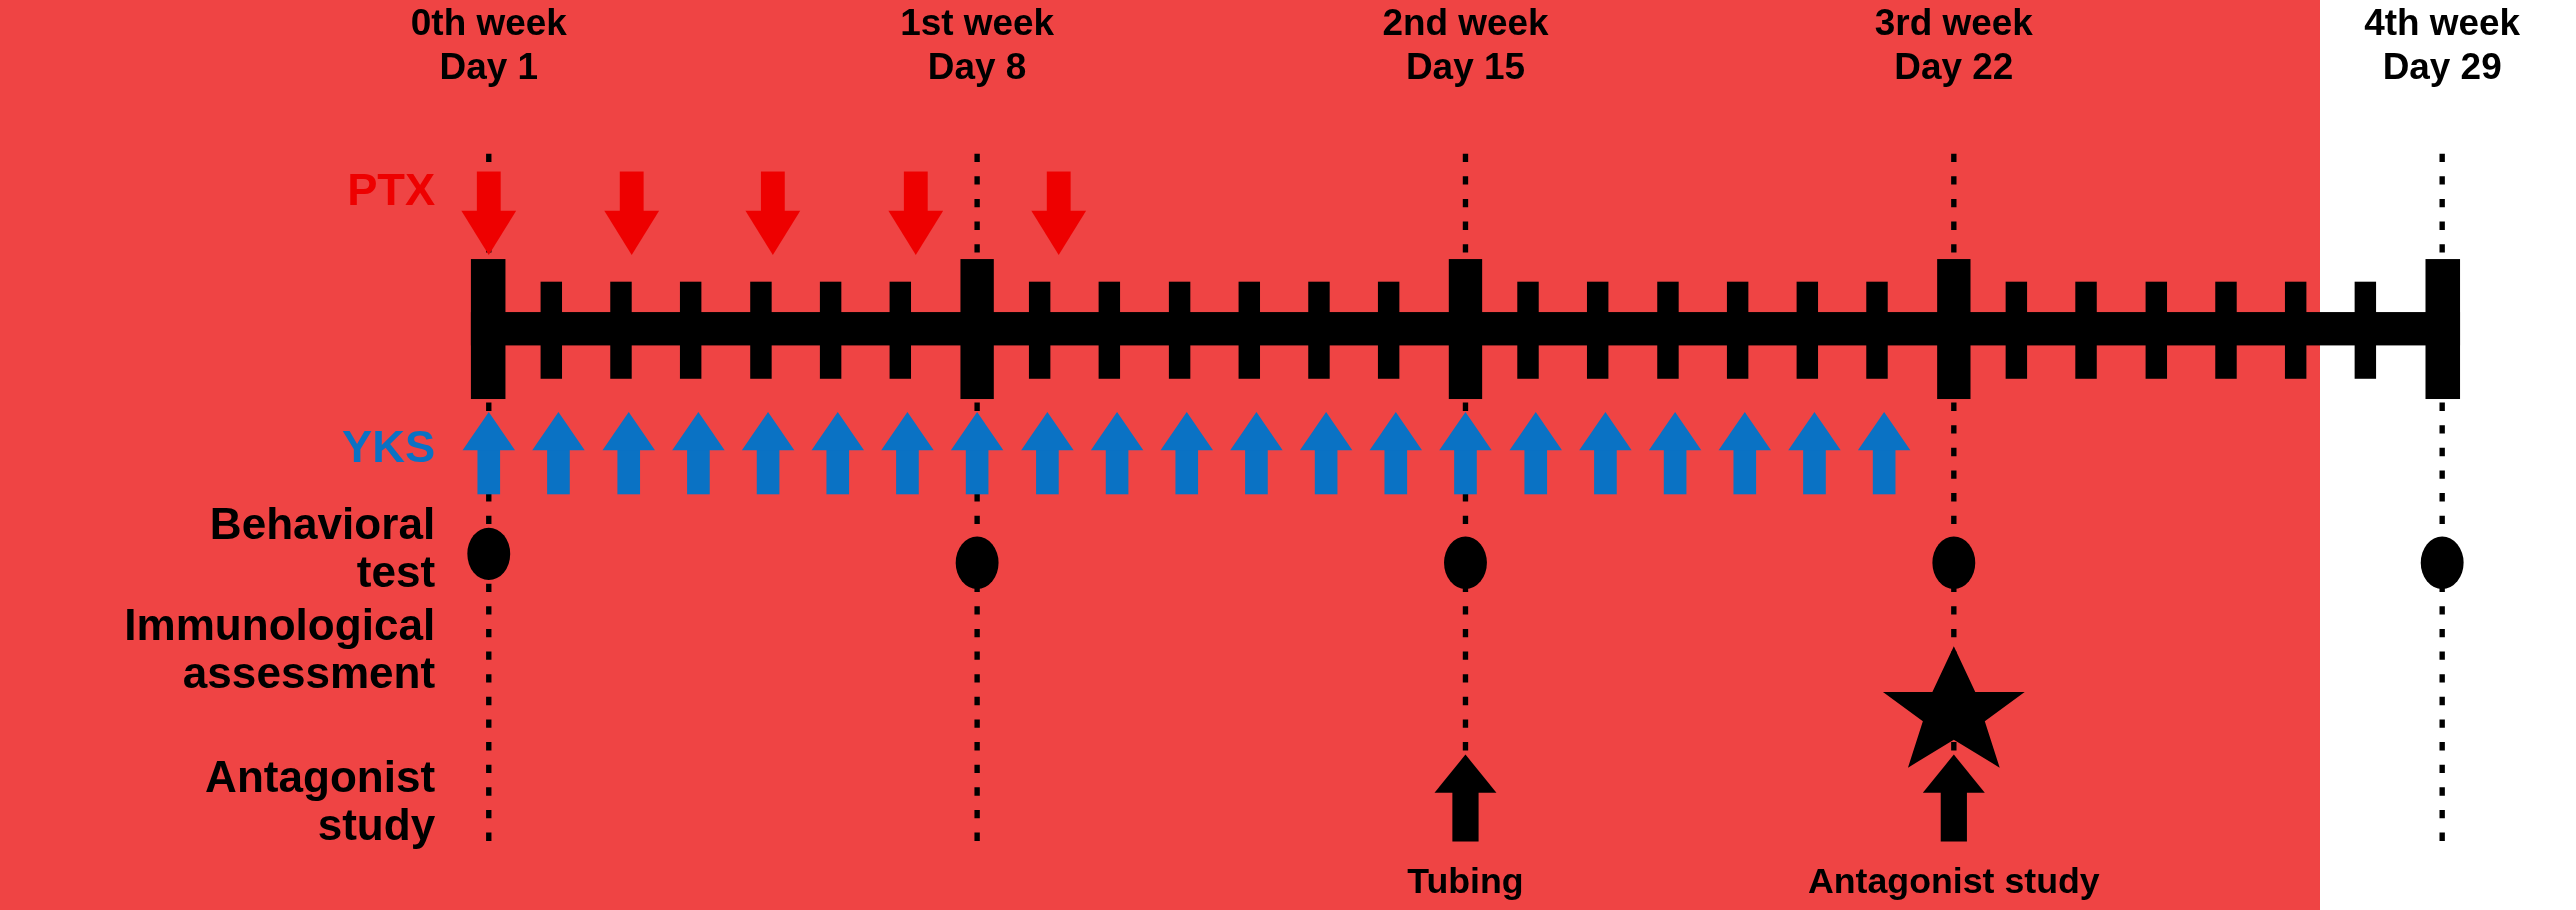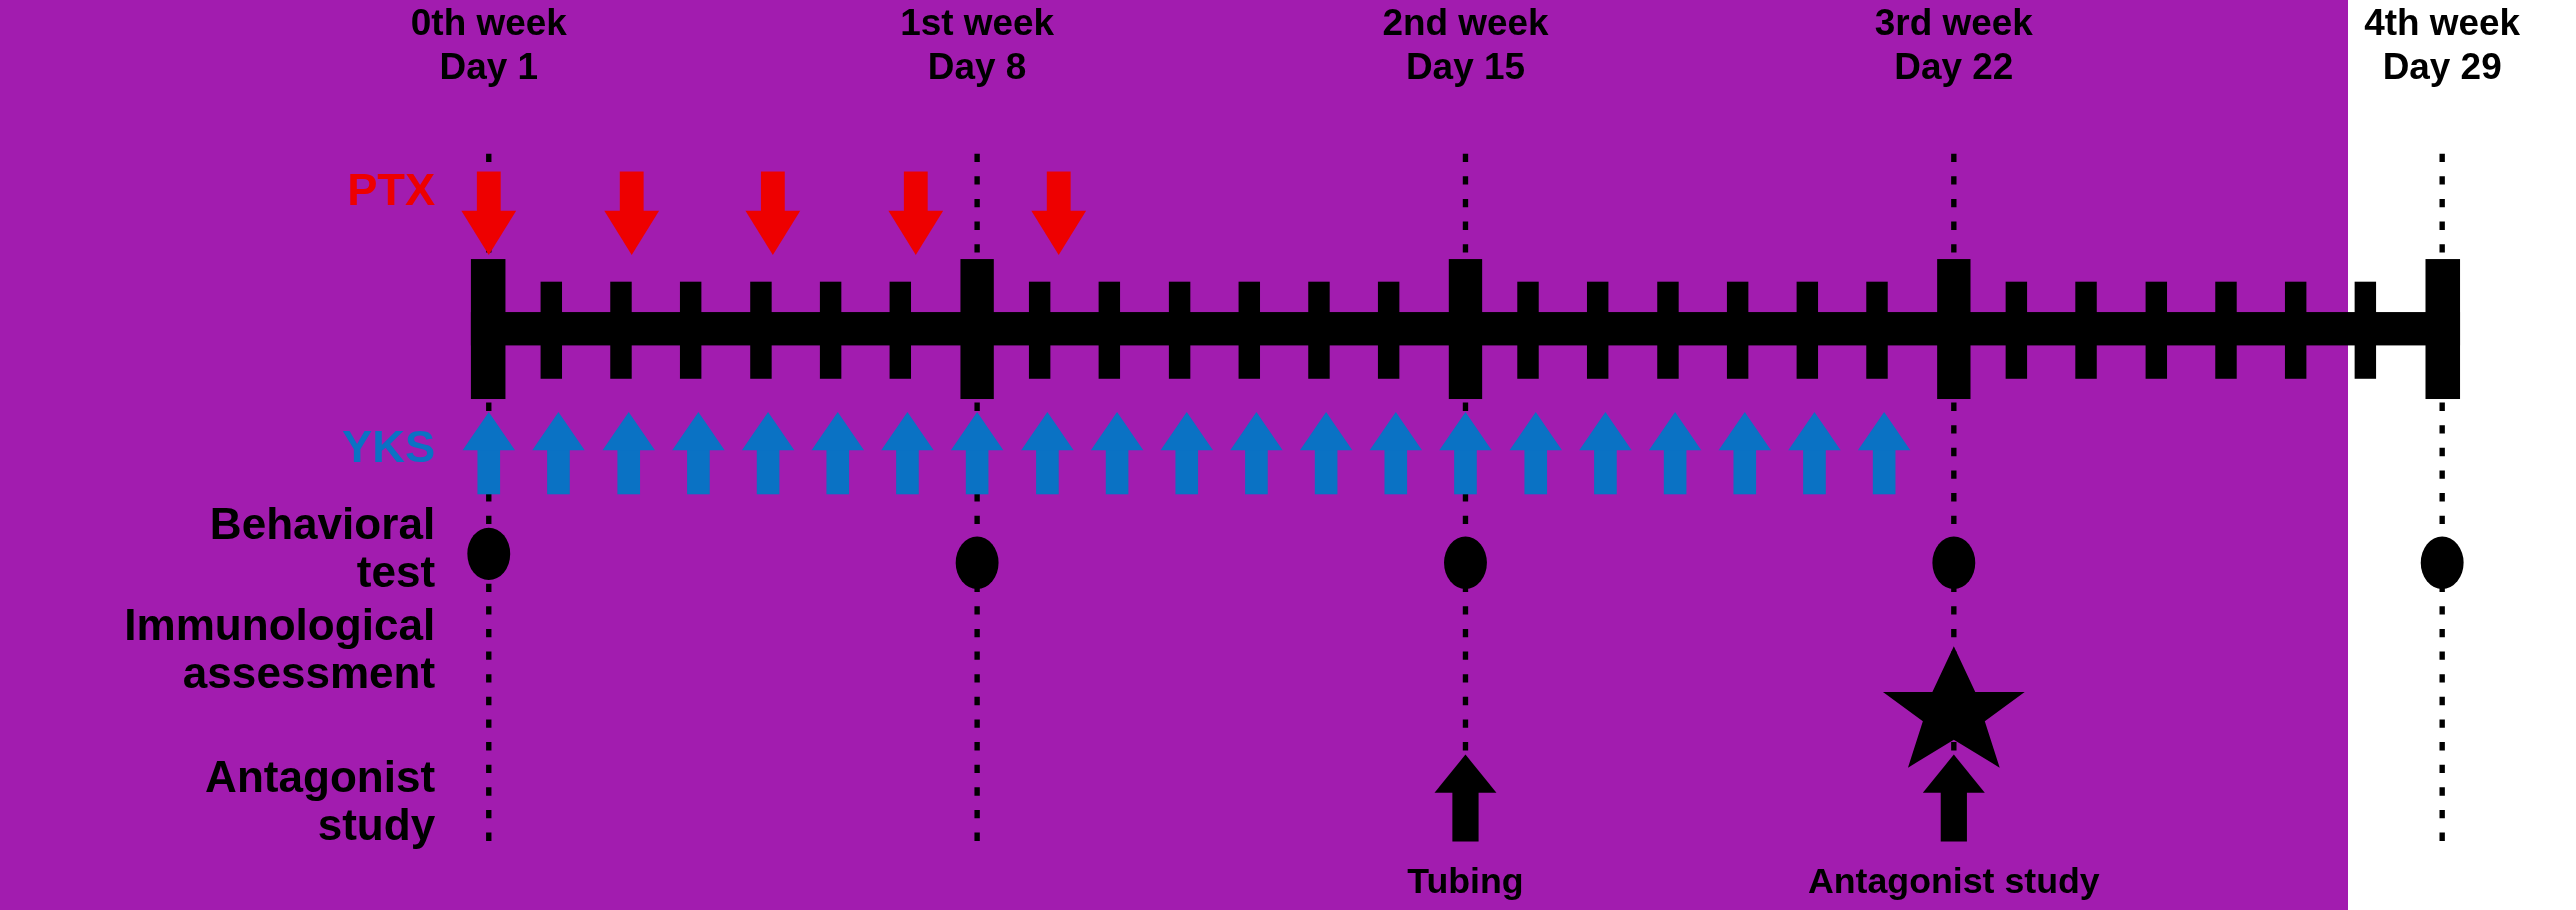--- a/index.html
+++ b/index.html
@@ -10,22 +10,21 @@
   body {
     width: 2576px;
     height: 910px;
     font-family: "Liberation Sans", sans-serif;
     overflow: hidden;
   }
   #stage {
     position: relative;
     width: 2320px;
     height: 910px;
-    background: #a21caf;
-    padding-left: 28px;
+    background: #ef4444;
   }
   svg#diagram {
     position: absolute;
     top: 0;
     left: 0;
     width: 2576px;
     height: 910px;
     display: block;
   }
   .week-label, .day-label {

